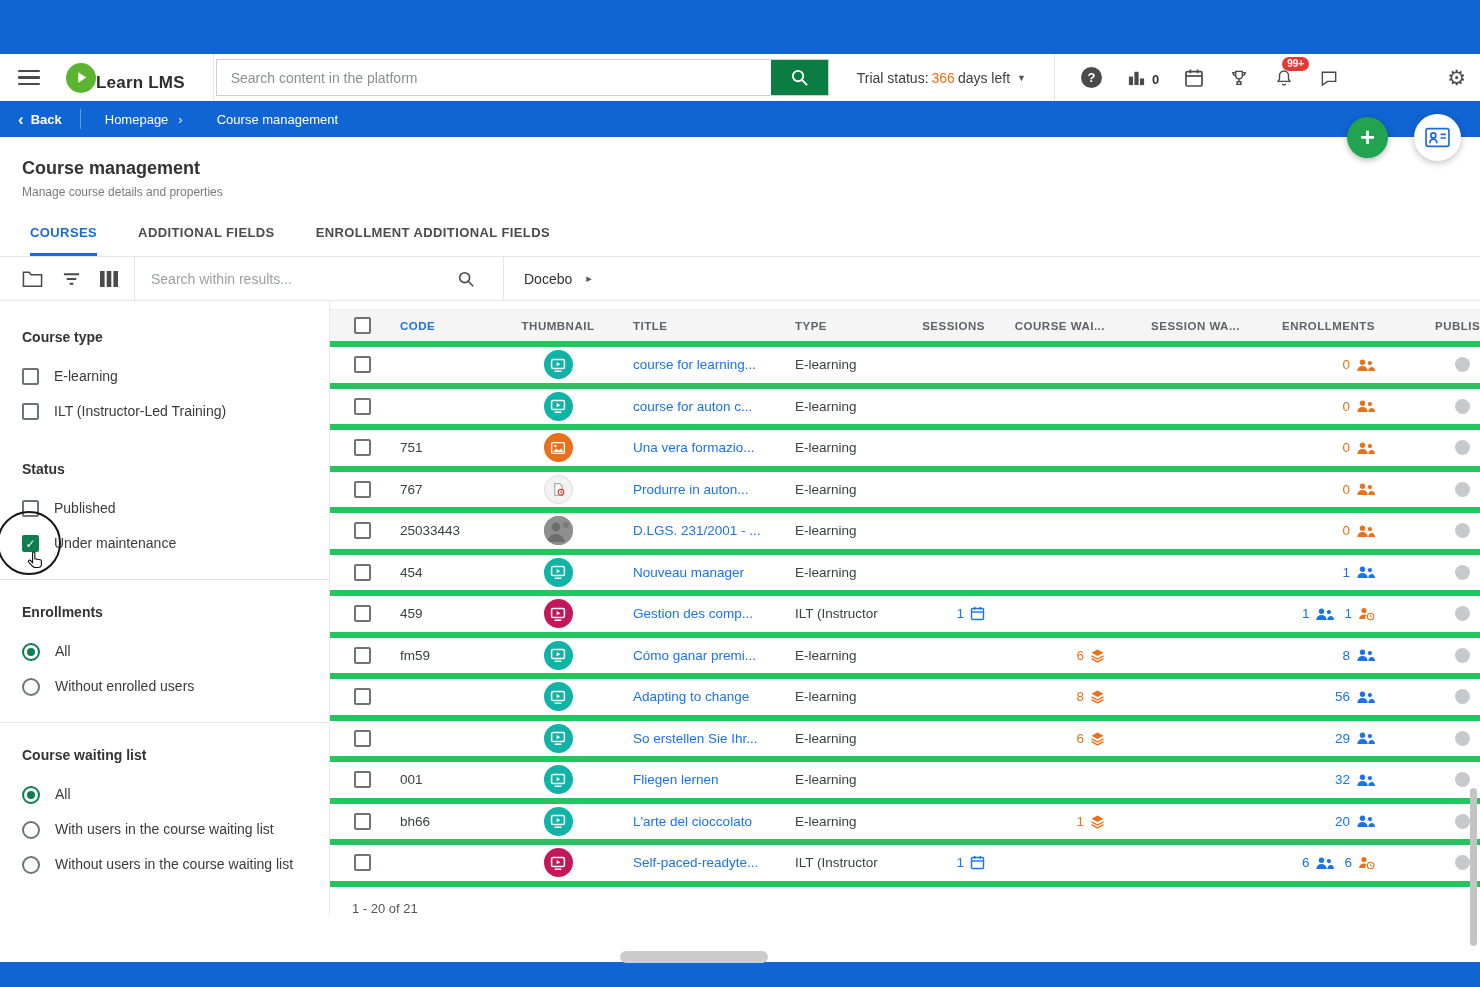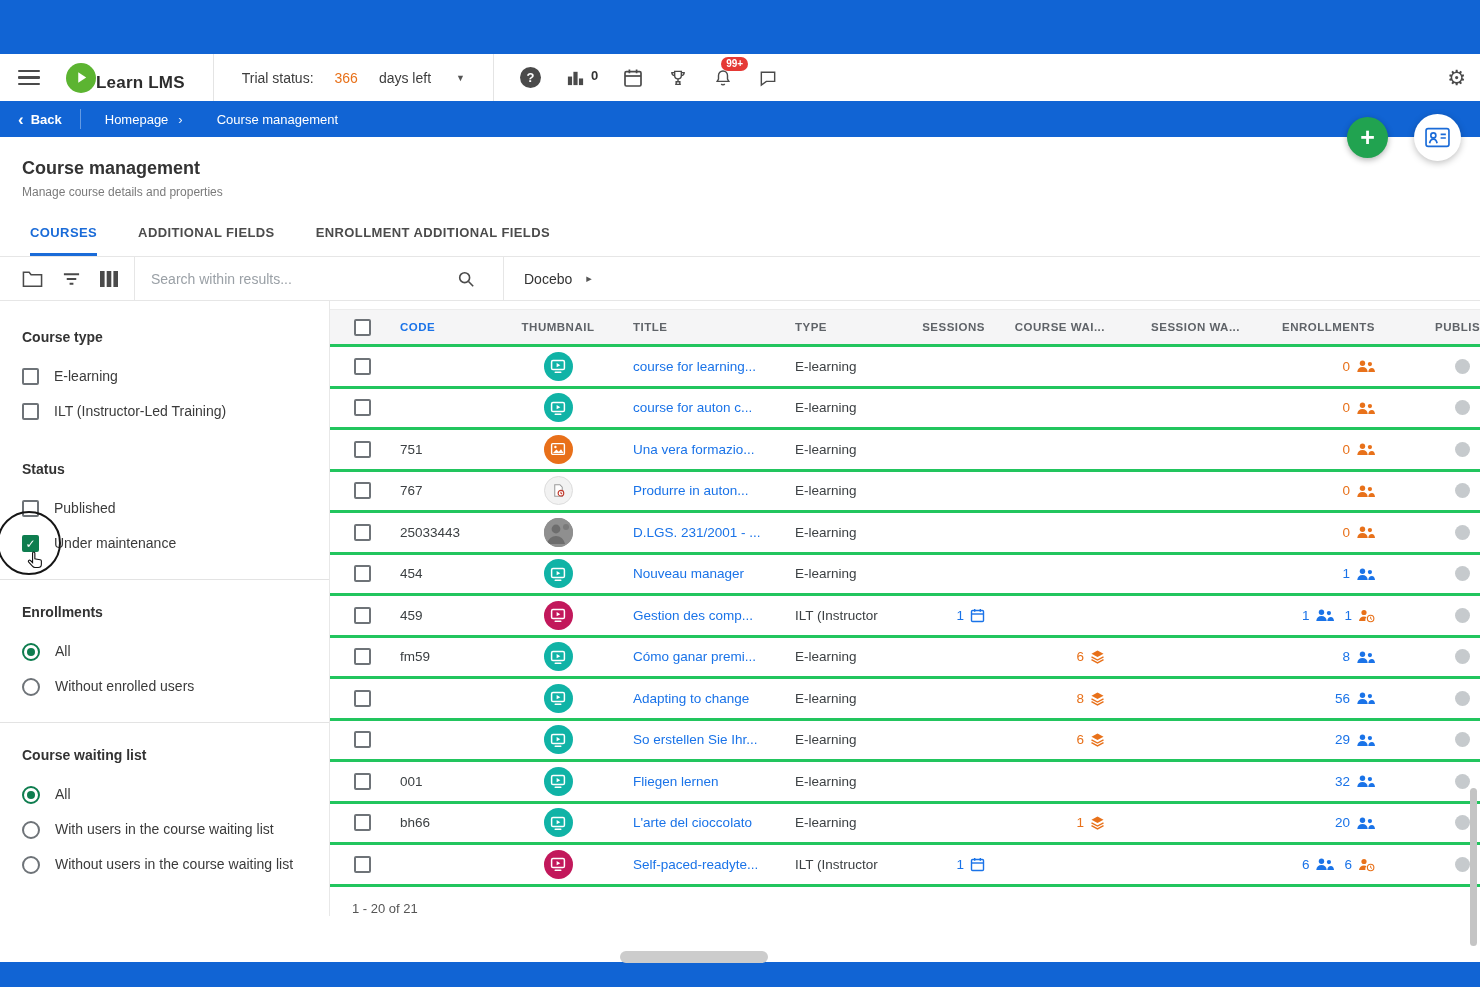--- a/index.html
+++ b/index.html
@@ -19,25 +19,25 @@
 .hamburger span{height:2.4px;background:#4a4a4a;border-radius:1px}
 .logo{display:flex;align-items:flex-end;gap:0;margin-left:26px;cursor:pointer}
 .logo-mark{width:30px;height:30px;border-radius:50%;background:#5cb431;display:flex;align-items:center;justify-content:center}
 .logo-text{font-size:17px;font-weight:bold;color:#2d2d2d;letter-spacing:.2px;white-space:nowrap}
 .vdiv{width:1px;height:47px;background:#e4e4e4;flex-shrink:0}
 .vdiv.m{margin-left:28px}
 .search-wrap{margin-left:2px;width:613px;height:37px;border:1px solid #cfcfcf;display:flex;align-items:stretch;background:#fff}
 .search-input{flex:1;border:none;outline:none;padding:0 14px;font-size:14px;font-family:inherit;color:#333;min-width:0}
 .search-input::placeholder{color:#8a8f94}
 .search-btn{width:57px;background:var(--btn-green);border:none;display:flex;align-items:center;justify-content:center;cursor:pointer}
-.trial{margin-left:28px;font-size:14px;color:#3d3d3d;display:flex;align-items:center;gap:21px;white-space:nowrap;cursor:pointer}
+.trial{margin-left:28px;font-size:14px;color:#3d3d3d;display:flex;align-items:center;gap:3px;white-space:nowrap;cursor:pointer}
 .trial .days{color:var(--orange)}
 .caret-down{font-size:9px;color:#555;margin-left:4px}
 .hdr-icons{display:flex;align-items:center;gap:25px;margin-left:26px;color:#4a4a4a}
-.hicon{position:relative;background:none;border:none;cursor:pointer;color:#4a4a4a;display:flex;align-items:flex-start;gap:6px}
+.hicon{position:relative;background:none;border:none;cursor:pointer;color:#4a4a4a;display:flex;align-items:flex-end;gap:6px}
 .hicon svg{display:block}
 .qmark{width:21px;height:21px;border-radius:50%;background:#4a4a4a;color:#fff;font-size:13px;font-weight:bold;display:flex;align-items:center;justify-content:center}
 .count0{font-size:13px;font-weight:bold;color:#333}
 .badge{position:absolute;top:-11px;right:-15px;background:#e53935;color:#fff;font-size:10px;font-weight:bold;padding:2px 5px;border-radius:9px;line-height:1}
 .gear-btn{margin-left:auto;margin-right:14px;background:none;border:none;font-size:21px;color:#4a4a4a;cursor:pointer;line-height:1}
 
 
 .crumbbar{position:absolute;top:101px;left:0;width:1480px;height:36px;background:var(--blue);display:flex;align-items:center;color:#fff;font-size:13px}
 .backbtn{display:flex;align-items:center;gap:7px;margin-left:18px;background:none;border:none;color:#fff;font-size:13px;font-weight:bold;cursor:pointer}
 .back-chev{font-size:17px;line-height:1;font-weight:bold}
@@ -83,21 +83,21 @@
 .cbx.checked::after{content:"✓";color:#fff;font-size:12px;font-weight:bold;line-height:1}
 .radio{width:18px;height:18px;border:2px solid #6e7378;border-radius:50%;flex-shrink:0;cursor:pointer;position:relative}
 .radio.selected{border-color:var(--green)}
 .radio.selected::after{content:"";position:absolute;inset:3px;border-radius:50%;background:var(--green)}
 .anno{position:relative;display:inline-flex}
 .anno-circle{position:absolute;left:-25px;top:-24px;width:64px;height:64px;border:2.5px solid #161616;border-radius:50%;pointer-events:none;z-index:4}
 .anno-cursor{position:absolute;left:3px;top:13px;z-index:5;pointer-events:none}
 
 
 .table-area{width:1150px}
-.trow{display:grid;grid-template-columns:60px 118px 100px 157px 135px 95px 120px 135px 135px 95px;align-items:center;border-bottom:3px solid #22c55e}
+.trow{display:grid;grid-template-columns:60px 118px 100px 157px 135px 95px 120px 135px 135px 95px;align-items:center;border-bottom:6px solid #22c55e}
 .thead{background:#f5f5f6;height:38px;margin-top:8px;border-top:1px solid #ececec;font-size:11.5px;font-weight:bold;letter-spacing:.5px;color:var(--muted)}
 .tbody .trow{height:41.5px;font-size:13.5px}
 .cell{display:flex;align-items:center;overflow:hidden;white-space:nowrap;height:100%}
 .c0{padding-left:24px}
 .c1{padding-left:10px}
 .c2{justify-content:center}
 .c3{padding-left:25px}
 .c4{padding-left:30px}
 .c5,.c6,.c7,.c8,.c9{justify-content:flex-end;padding-right:10px}
 .thead .c9{justify-content:flex-start;padding-left:50px}
@@ -133,20 +133,31 @@
     </button>
   <div class="logo">
     <span class="logo-mark">
       <svg width="15" height="15" viewBox="0 0 16 16">
           <path d="M4.5 2.5v11l8.5-5.5z" fill="#fff"></path>
         </svg>
     </span>
     <span class="logo-text">Learn LMS</span>
   </div>
   <div class="vdiv m"></div>
+  <div class="search-wrap">
+    <input class="search-input" placeholder="Search content in the platform" style="">
+    <button class="search-btn">
+      <span style="display:flex">
+        <svg width="19" height="19" viewBox="0 0 20 20" fill="none" stroke="#fff" stroke-width="2">
+            <circle cx="8.5" cy="8.5" r="5.5"></circle>
+            <path d="M12.8 12.8L18 18"></path>
+          </svg>
+      </span>
+    </button>
+  </div>
   <div class="trial">
     <span>Trial status:</span>
     <span class="days">366</span>
     <span>days left</span>
     <span class="caret-down">▼</span>
   </div>
   <div class="vdiv m"></div>
   <div class="hdr-icons">
     <button class="hicon">
       <span class="qmark">?</span>

